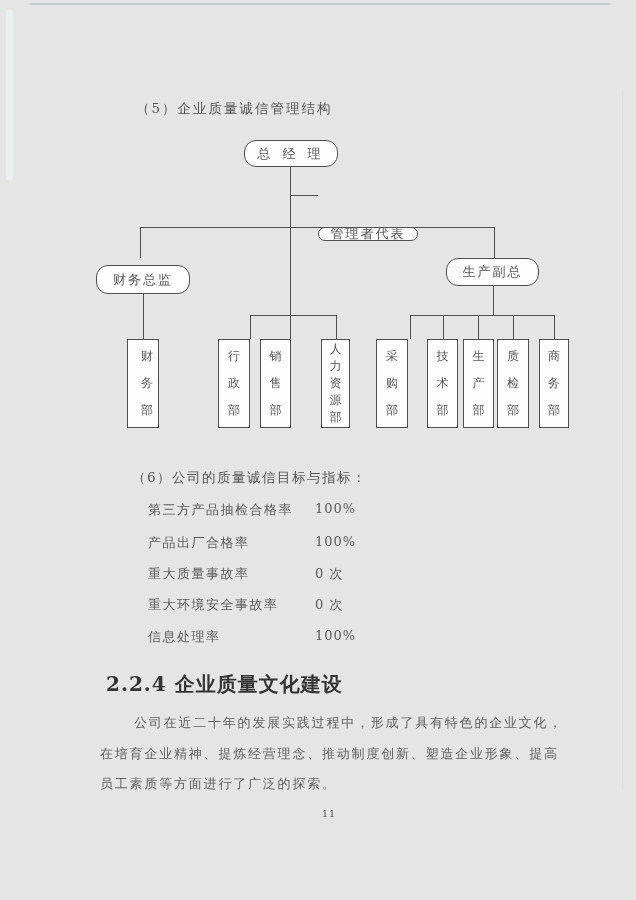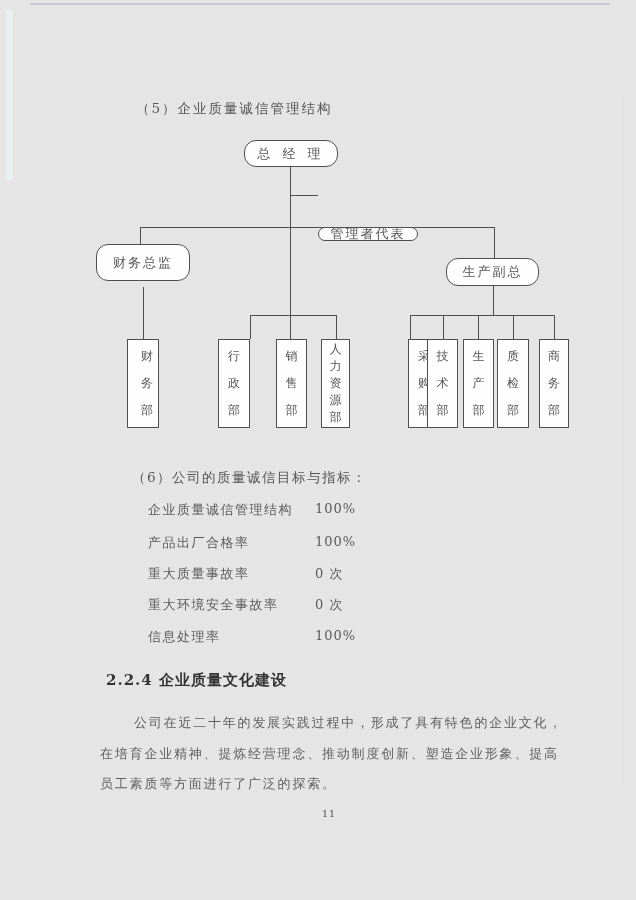--- a/index.html
+++ b/index.html
@@ -34,54 +34,54 @@
     background:#fefefe;
     display:flex;
     align-items:center;
     justify-content:center;
     box-sizing:border-box;
     color:#555;
   }
   .hbox { font-size:13px; letter-spacing:2px;border-radius:12px; }
   .gm   { left:244px; top:140px; width:94px;  height:27px; letter-spacing:4px; }
   .rep  { left:318px; top:179px; width:100px; height:14px;margin-top:48px; }
-  .cfo  { left:96px;  top:244px; width:94px;  height:37px;align-items:center; }
+  .cfo  { left:96px;  top:265px; width:94px;  height:29px;align-items:center; }
   .vp   { left:446px; top:258px; width:93px;  height:28px; }
 
   .vbox { top:339px; height:89px; font-size:12px; }
   .vbox .vtext {
     width:1em;
     word-break:break-all;
     text-align:center;
     line-height:2.25;
     white-space:normal;
   }
   .vbox.five .vtext { line-height:1.42; }
   .b-finance    { left:127px; width:32px;padding-left:8px; }
   .b-admin      { left:218px; width:32px; }
-  .b-sales      { left:276px; width:31px; }
+  .b-sales      { left:260px; width:31px; }
   .b-hr         { left:321px; width:29px; }
-  .b-purchasing { left:408px; width:32px;align-items:center; }
+  .b-purchasing { left:376px; width:32px;align-items:center; }
   .b-tech       { left:427px; width:31px; }
   .b-production { left:463px; width:31px;justify-content:center; }
   .b-qc         { left:497px; width:32px; }
   .b-business   { left:539px; width:30px; }
 
   .line { position:absolute; background:#4f4f4f; }
   .vl { width:1px; }
   .hl { height:1px; }
 
   
   .goal-label { position:absolute; left:148px; font-size:13px; letter-spacing:1.5px; color:#5a5a5a; white-space:nowrap; }
   .goal-value { position:absolute; left:315px; font-size:13px; letter-spacing:1px; color:#5a5a5a; white-space:nowrap; }
 
   
   .h224 {
     left:106px; top:671px;
-    font-size:15px;
+    font-size:20px;
     font-weight:bold;
     letter-spacing:1px;
     color:#333;
   }
   .para { position:absolute; font-size:13px; letter-spacing:1.8px; color:#606060; white-space:nowrap; }
   .p1 { left:134px; top:714px; }
   .p2 { left:100px; top:745px; }
   .p3 { left:100px; top:775px; }
 
   .pageno { left:322px; top:808px; font-size:9.5px; color:#4a4a4a; letter-spacing:1px; }
@@ -155,21 +155,21 @@
       <span class="vtext">质检部</span>
     </div>
     <div class="box vbox b-business">
       <span class="vtext">商务部</span>
     </div>
   </div>
 
   <div class="txt h6">（6）公司的质量诚信目标与指标：</div>
 
   <div>
-    <div class="goal-label" style="top:501px;">企业质量诚信管理结构</div>
+    <div class="goal-label" style="top:501px;">第三方产品抽检合格率</div>
     <div class="goal-value" style="top:501px;">100%</div>
 
     <div class="goal-label" style="top:534px;">产品出厂合格率</div>
     <div class="goal-value" style="top:534px;">100%</div>
 
     <div class="goal-label" style="top:565px;">重大质量事故率</div>
     <div class="goal-value" style="top:565px;">0 次</div>
 
     <div class="goal-label" style="top:596px;">重大环境安全事故率</div>
     <div class="goal-value" style="top:596px;">0 次</div>

